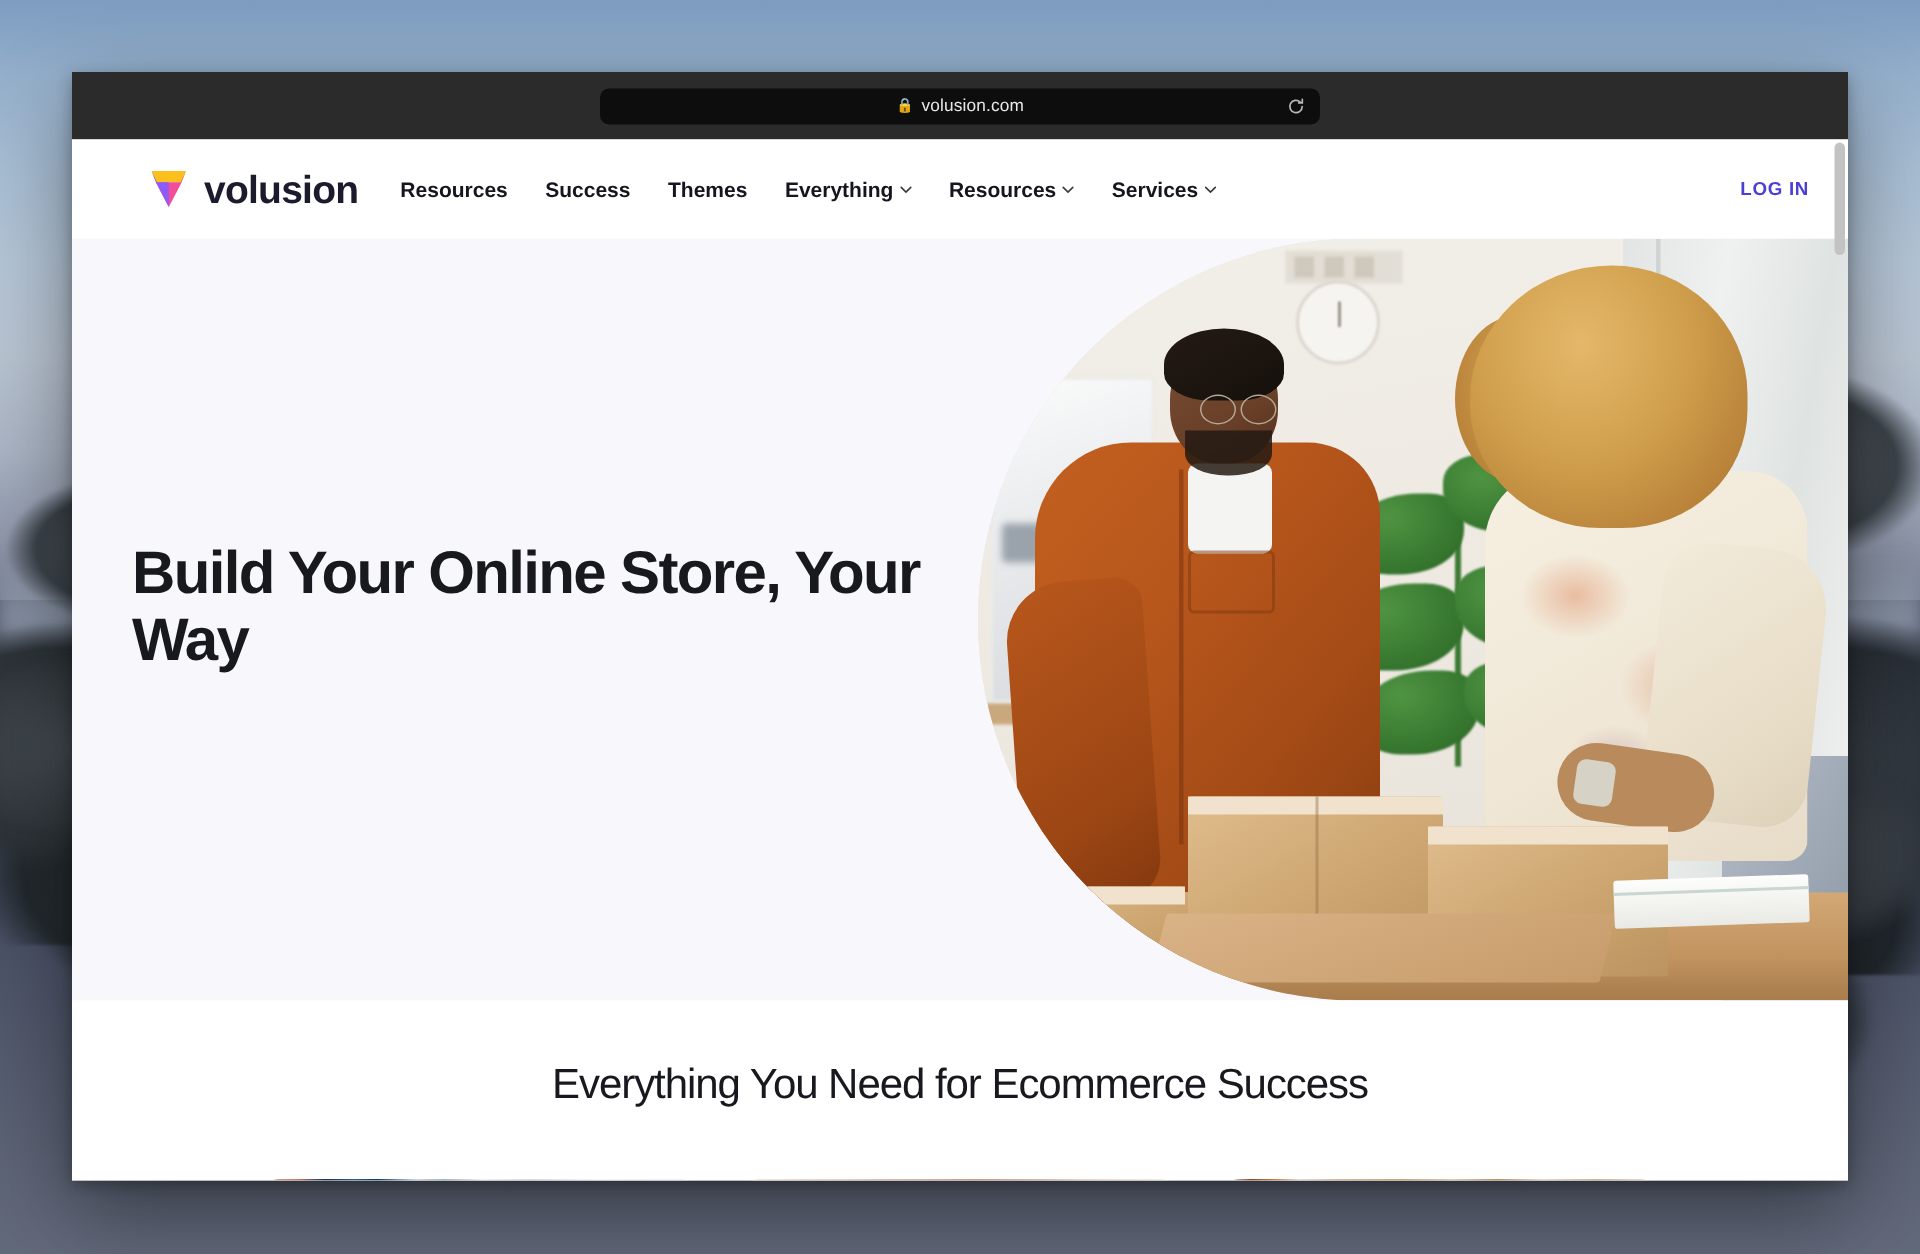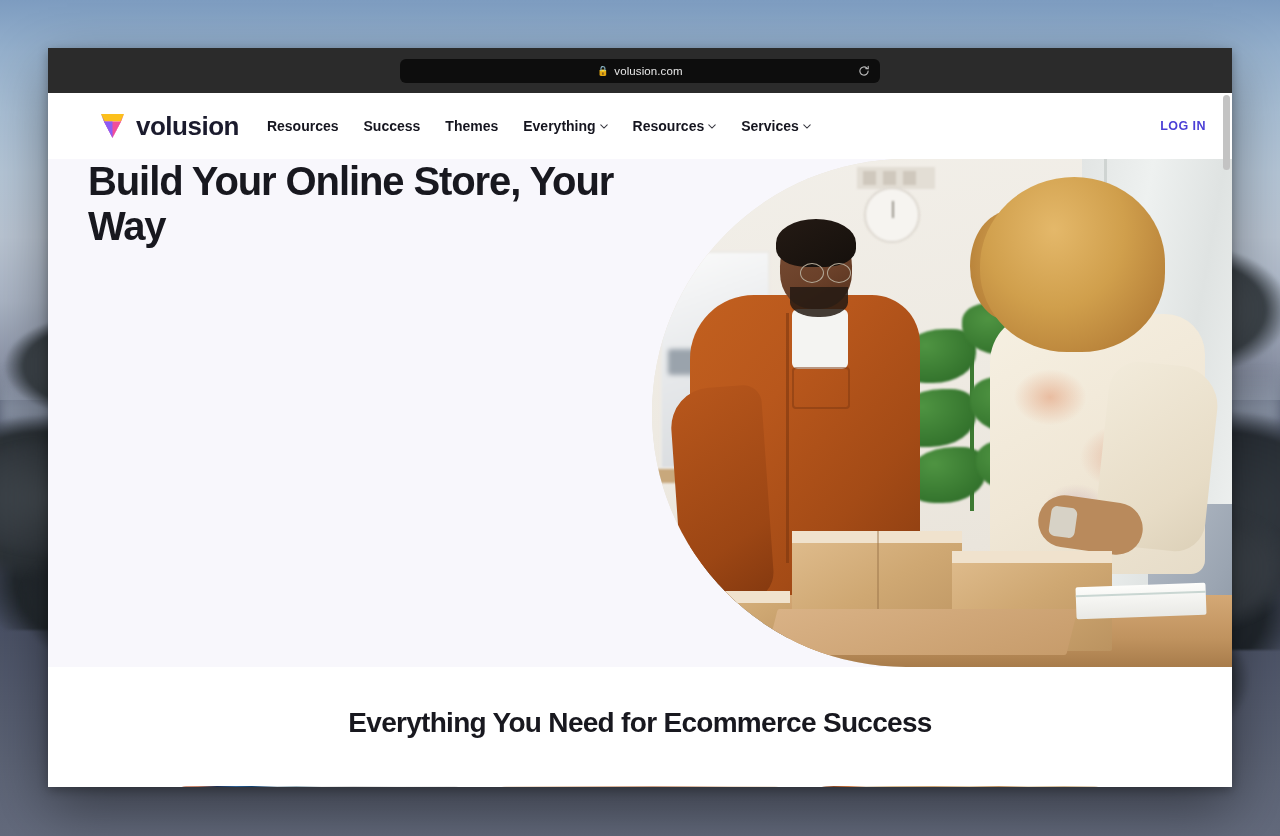--- a/index.html
+++ b/index.html
@@ -127,21 +127,21 @@
     font-size:12.5px; font-weight:700; color:#4b3fd6;
     letter-spacing:0.45px; cursor:pointer; white-space:nowrap;
   }
 
   
   #hero {
     position:relative; height:508px; background:#f8f7fc; overflow:hidden;
   }
   #hero-copy {
     position:absolute; left:40px; top:0; width:560px; height:100%;
-    display:flex; flex-direction:column; 
+    display:flex; flex-direction:column; justify-content:center;
     padding-left:0px;
   }
   #hero-title {
     font-size:40px; font-weight:700; color:#18181f;
     letter-spacing:-1.1px; line-height:1.12; margin-bottom:16px;
   }
   #hero-sub {
     font-size:16.5px; color:#3d3d46; line-height:1.45;
     max-width:425px; margin-bottom:34px;
   }
@@ -344,21 +344,21 @@
   .ph-blue {
     position:absolute; left:178px; top:380px; width:70px; height:40px;
     background:#1f4f74; border-radius:3px; filter:blur(0.6px);
   }
 
   
   #features {
     position:relative; height:120px; background:#fff; padding-top:40px;
   }
   #features-title {
-    text-align:center; font-size:28px; font-weight:700;
+    text-align:center; font-size:28px; font-weight:400;
     color:#18181f; letter-spacing:-0.7px;
   }
   #feature-cards {
     position:absolute; left:0; right:0; top:119px;
     display:flex; justify-content:center; gap:32px;
   }
   .feature-card {
     width:288px; height:80px; border-radius:10px 10px 0 0; overflow:hidden;
     background:#eee;
   }

